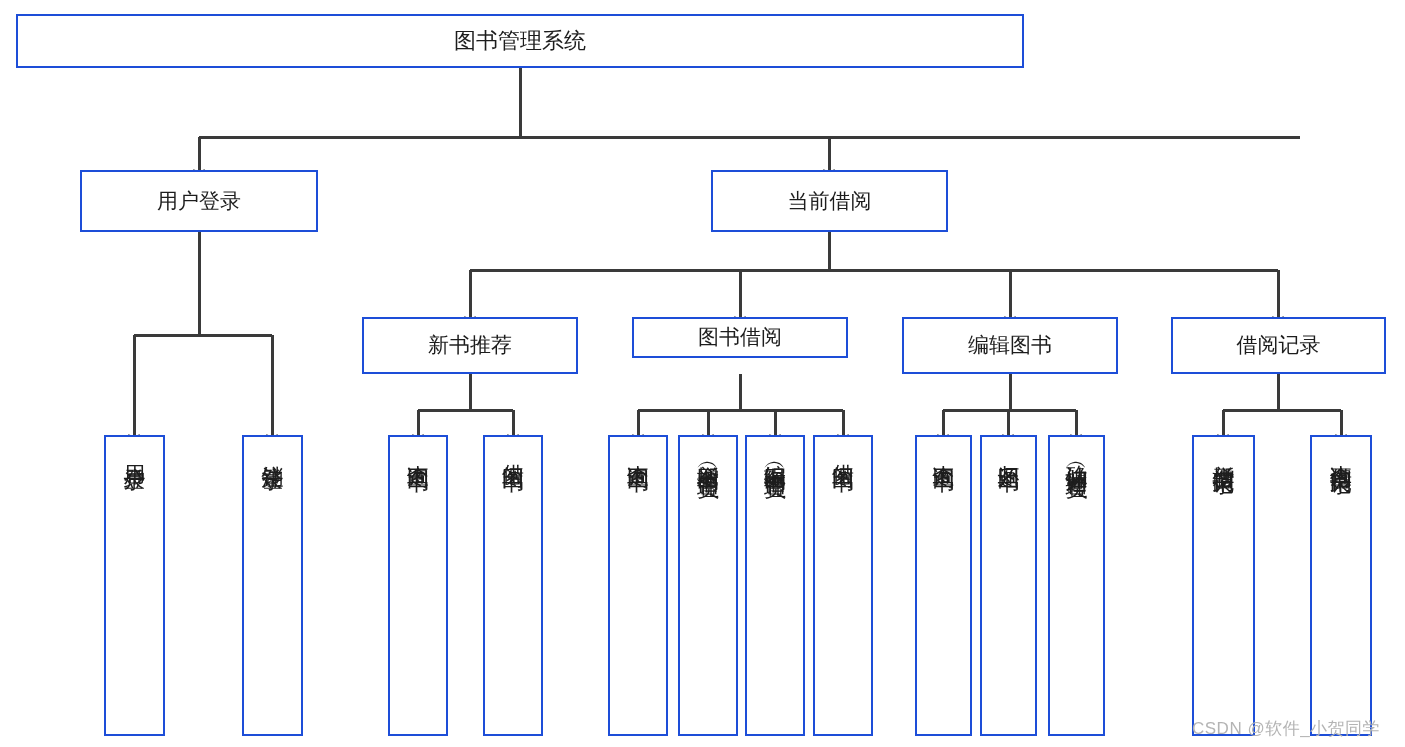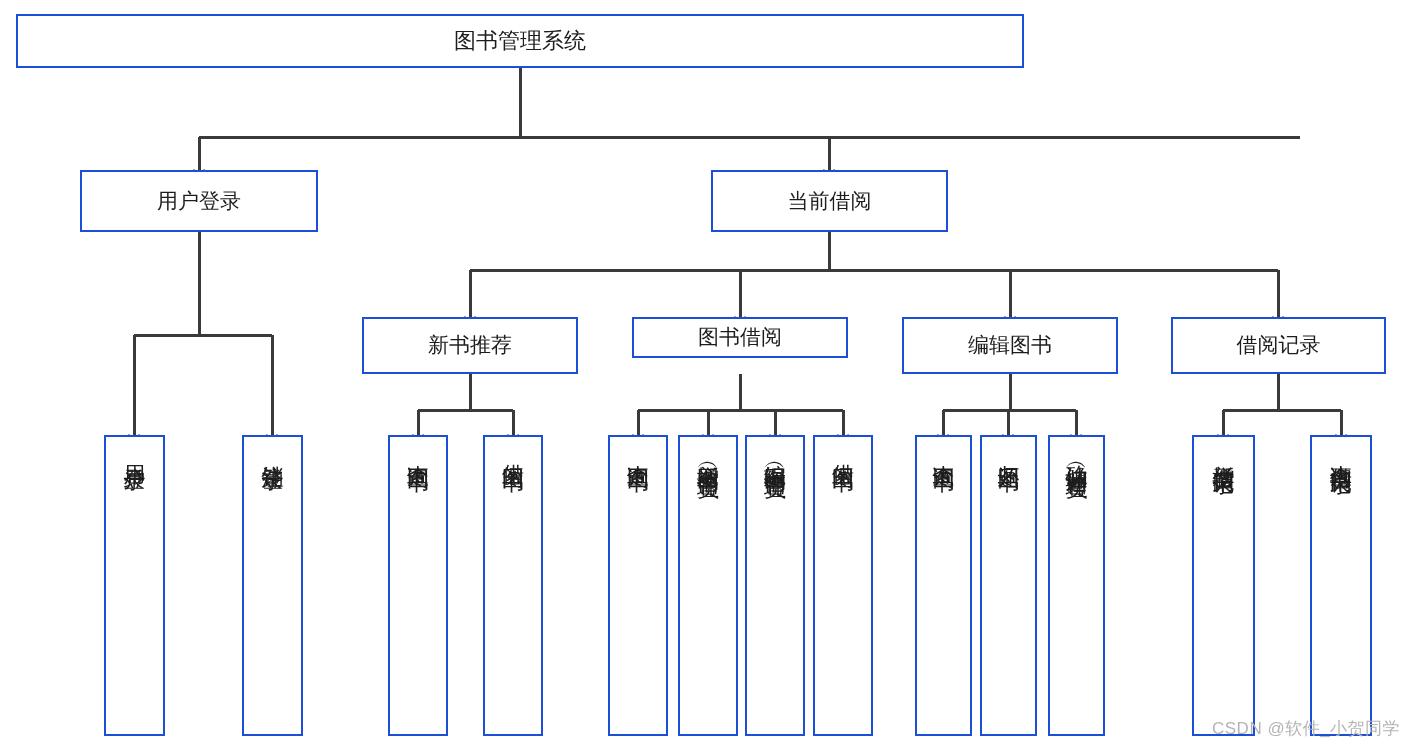--- a/index.html
+++ b/index.html
@@ -37,21 +37,20 @@
     letter-spacing:2px;
     line-height:1;
     white-space:pre;
   }
   .watermark{
     position:absolute;
     font-size:17px;
     color:#b4b4b4;
     white-space:nowrap;
     letter-spacing:0.5px;
-    padding-left:20px;
   }
 </style>
 </head>
 <body>
 
 <div id="diagram-root">
 
   <svg class="edges" viewBox="0 0 1405 747" preserveAspectRatio="none" aria-hidden="true">
     <defs>
       <marker id="arrow" markerWidth="11" markerHeight="12" refX="1" refY="6" orient="auto" markerUnits="userSpaceOnUse">

